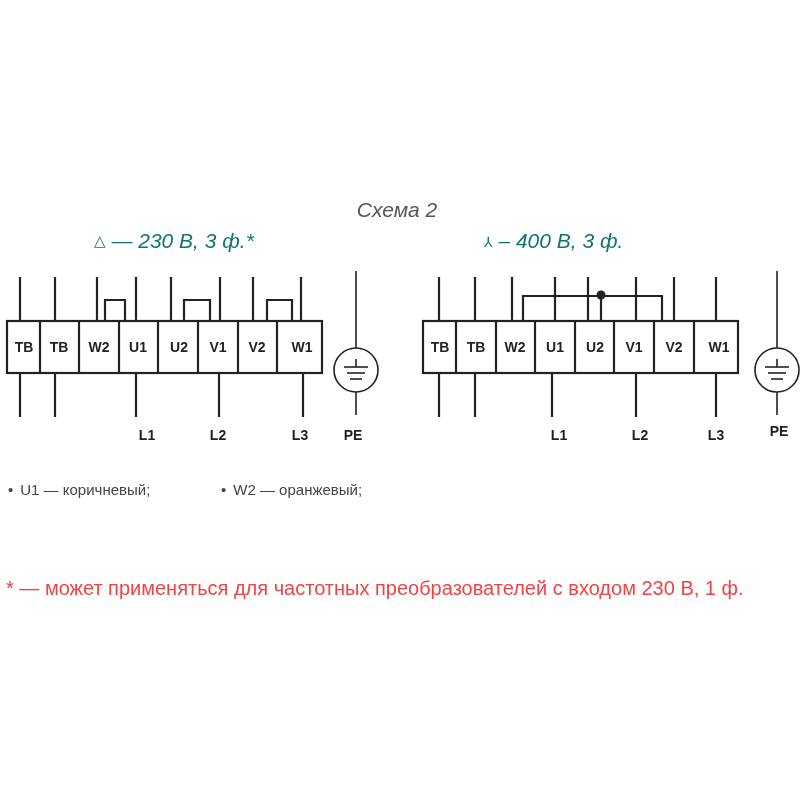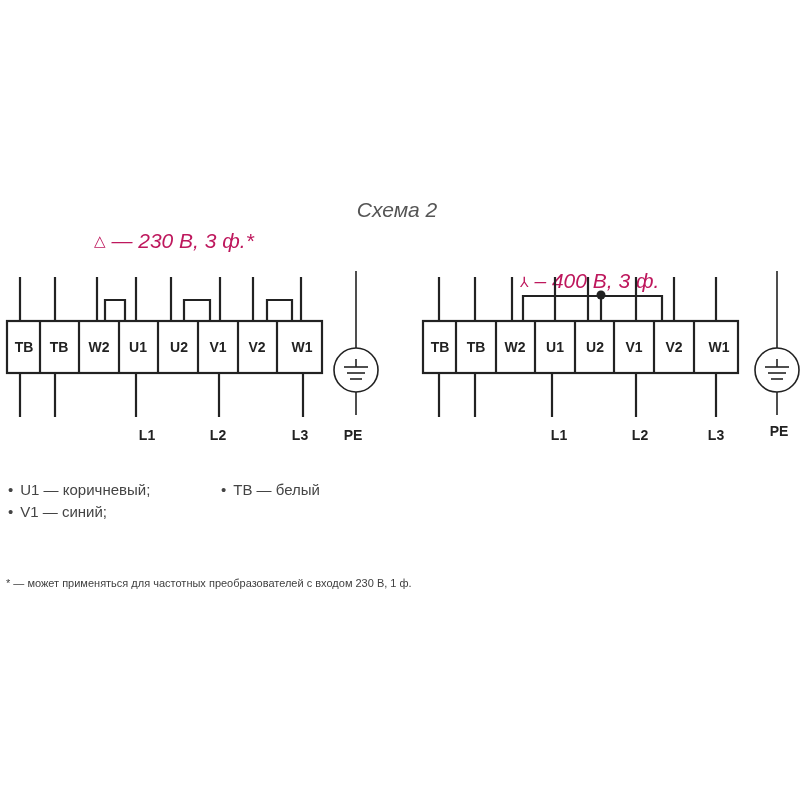--- a/index.html
+++ b/index.html
@@ -1,41 +1,41 @@
 <!DOCTYPE html>
 <html><head>
 <meta charset="utf-8">
 <style>
   html, body { margin: 0; padding: 0; background: #ffffff; }
   body { width: 800px; height: 800px; position: relative; overflow: hidden;
          font-family: "Liberation Sans", "DejaVu Sans", sans-serif; color: #333; }
   .abs { position: absolute; }
   .title { left: 0; width: 800px; top: 198px; text-align: center; font-size: 21px;
            font-style: italic; color: #555; transform: translateX(-3px); }
-  .subtitle { top: 229px; font-size: 21px; font-style: italic; color: #be185d; white-space: nowrap; }
+  .subtitle { top: 229px; font-size: 21px; font-style: italic; color: #0f766e; white-space: nowrap; }
   #diagram { position: absolute; left: 0; top: 0; }
   .term-label { font-family: "Liberation Sans", sans-serif; font-weight: bold; font-size: 14px; fill: #222; text-anchor: middle; }
   .line-label { font-family: "Liberation Sans", sans-serif; font-weight: bold; font-size: 14px; fill: #222; text-anchor: middle; }
   .legend { font-size: 15px; color: #444; line-height: 21.5px; }
   .legend ul { list-style: none; margin: 0; padding: 0; }
   .legend li { white-space: nowrap; }
   .legend li::before { content: "•"; margin-right: 7px; }
-  .footnote { left: 6px; top: 577px; font-size: 11px; color: #404040; white-space: nowrap; }
+  .footnote { left: 6px; top: 577px; font-size: 20px; color: #ef4444; white-space: nowrap; }
 </style>
 </head>
 <body>
 
 <div class="abs title">Схема 2</div>
 
 <div class="abs subtitle" style="left:94px;">
   <span style="font-style:normal;font-size:15px;vertical-align:2px;">△</span>
   <span>— 230 В, 3 ф.*</span>
 </div>
 
-<div class="abs subtitle" style="left:520px;margin-top:40px;">
+<div class="abs subtitle" style="left:484px;">
   <span style="font-style:normal;font-size:14px;vertical-align:1px;">⅄</span>
   <span>– 400 В, 3 ф.</span>
 </div>
 
 <svg id="diagram" width="800" height="460" viewBox="0 0 800 460">
   <g stroke="#222" stroke-width="2.2" fill="none">
 
     <g>
       <rect x="7" y="321" width="315" height="52" fill="#fff"></rect>
       <line x1="40" y1="321" x2="40" y2="373"></line>
@@ -153,26 +153,25 @@
     <text class="term-label" x="719" y="352">W1</text>
   </g>
   <g>
     <text class="line-label" x="559" y="440">L1</text>
     <text class="line-label" x="640" y="440">L2</text>
     <text class="line-label" x="716" y="440">L3</text>
     <text class="line-label" x="779" y="436">PE</text>
   </g>
 </svg>
 
-<div class="abs legend" style="left:8px; top:479px;">
+<div class="abs legend" style="left:8px; top:479px;text-align:center;">
   <ul>
     <li>U1 — коричневый;</li>
-    <li>V1 — синий;</li>
   </ul>
 </div>
 
 <div class="abs legend" style="left:221px; top:479px;">
   <ul>
-    <li>ТВ — белый</li>
+    <li>W2 — оранжевый;</li>
   </ul>
 </div>
 
 <div class="abs footnote">* — может применяться для частотных преобразователей с входом 230 В, 1 ф.</div>
 
 </body></html>

